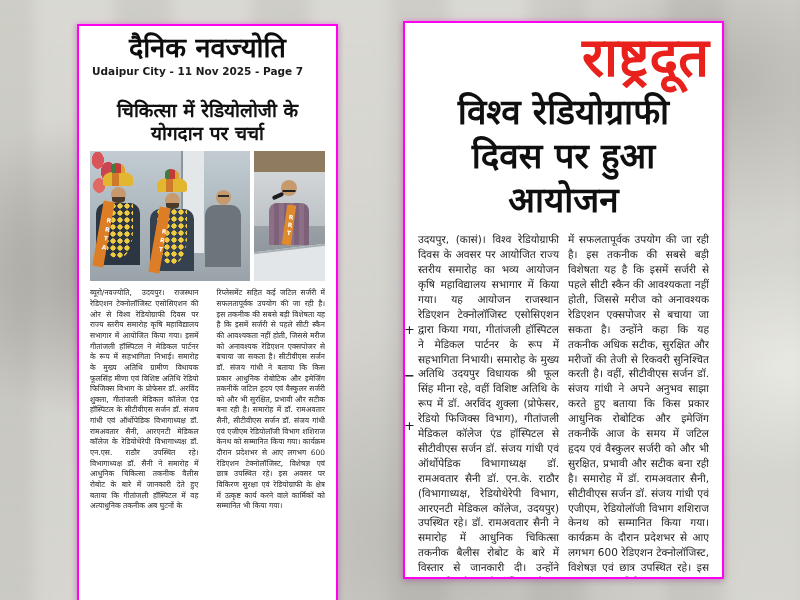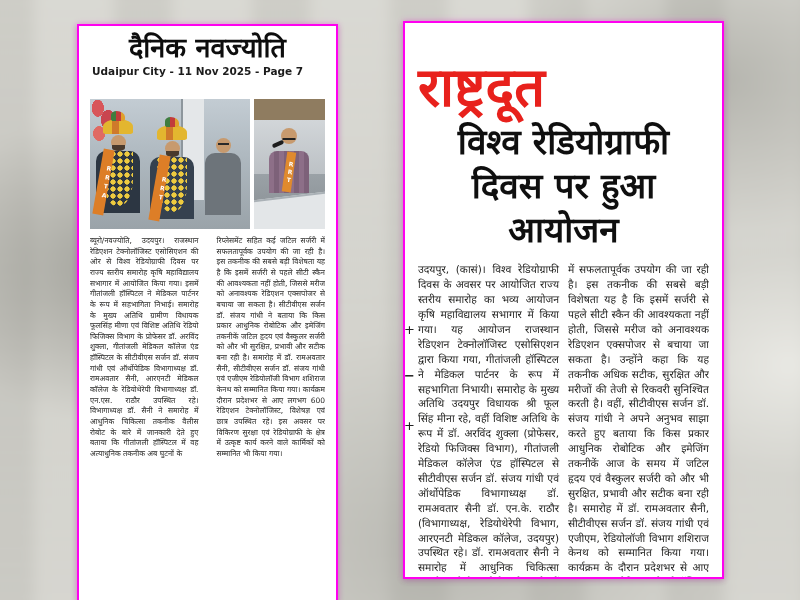--- a/index.html
+++ b/index.html
@@ -80,40 +80,41 @@
   .speaker-scarf { position:absolute; left:50%; top:41%; transform:translateX(-50%) rotate(8deg); width:9px; height:40px; background:#e08a2e;
       color:#fff; font-weight:700; font-size:6px; writing-mode:vertical-rl; text-orientation:upright; text-align:center; letter-spacing:1px; }
   .speaker-mic { position:absolute; left:26%; top:33%; width:12px; height:4px; background:#1d1d1d; transform:rotate(-24deg); border-radius:2px; }
   .podium { position:absolute; bottom:0; left:0; width:100%; height:30%; background:#e3e6e8; transform:skewY(-7deg) translateY(6px); border-top:2px solid #aab1b6; }
 
   .body-cols { display:flex; gap:18px; overflow:hidden; }
   .clip-left .body-cols { height:272px; }
   .clip-left .col { flex:1; font-size:7.5px; line-height:1.42; color:#2a2a28; text-align:justify; }
 
   
-  .masthead-right { margin-top:30px; font-size:54px; font-weight:800; color:#e8211c; text-align:left; line-height:1.0; }
+  .masthead-right { font-size:54px; font-weight:800; color:#e8211c; text-align:right; line-height:1.0; }
   .headline-right { font-size:35px; font-weight:800; color:#0f0f0f; text-align:center; line-height:1.25; margin:6px 4px 10px; }
   .clip-right .body-cols { height:368px; gap:9px; }
   .clip-right .col { flex:1; font-size:10.5px; line-height:1.42; color:#1e1e1c; text-align:justify; }
 
   .crop-mark { position:absolute; left:-1px; color:#222; font-size:13px; font-weight:400; line-height:1; }
   .cm1 { top:300px; }
   .cm2 { top:346px; font-weight:700; }
   .cm3 { top:396px; }
 </style>
 </head>
 <body>
 
 <div class="stage">
 
   <div class="bg-newsprint"></div>
 
   <div class="clipping clip-left">
     <div class="masthead-left">दैनिक नवज्योति</div>
     <div class="dateline">Udaipur City - 11 Nov 2025 - Page 7</div>
+    <div class="headline-left">चिकित्सा में रेडियोलोजी के योगदान पर चर्चा</div>
 
     <div class="photo-strip">
       <div class="photo photo-group">
         <div class="banner-red"></div>
         <div class="wall-door"></div>
         <div class="person p1">
           <div class="turban"></div>
           <div class="face"></div>
           <div class="beard"></div>
           <div class="torso"></div>

